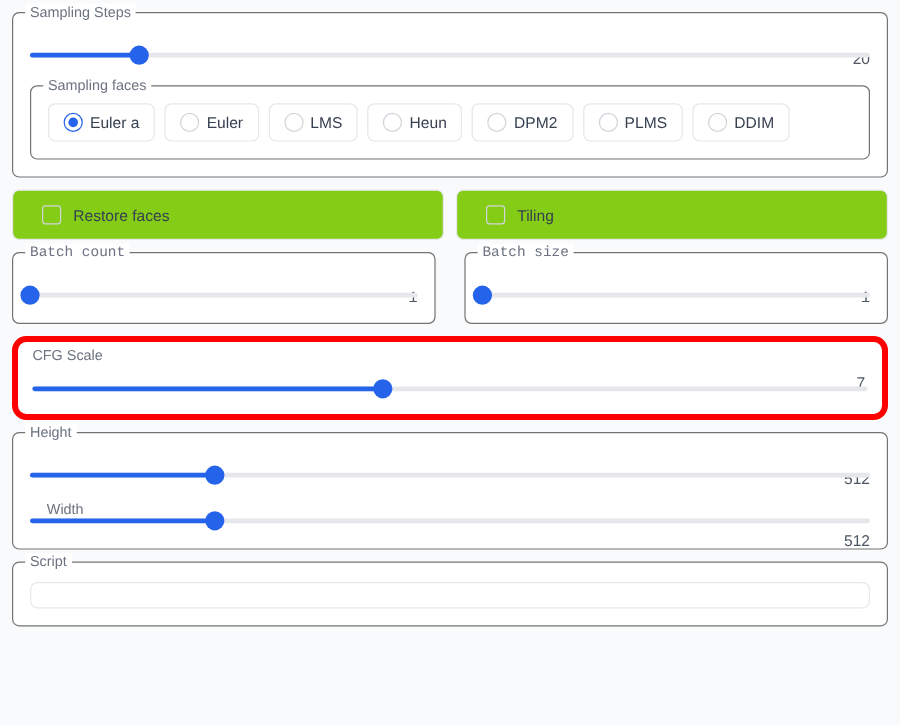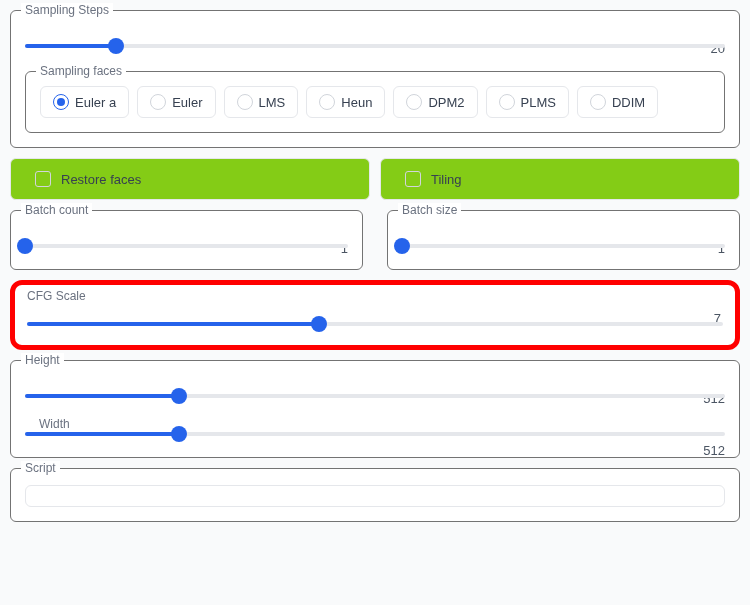--- a/index.html
+++ b/index.html
@@ -14,21 +14,21 @@
 .thumb { position: absolute; width: 16px; height: 16px; background: #2563eb; border-radius: 50%; transform: translateX(-50%); cursor: pointer; }
 .radio-group { display: flex; flex-wrap: wrap; gap: 8px; margin-top: 2px; }
 .radio-option { display: flex; align-items: center; gap: 6px; border: 1px solid #e5e7eb; border-radius: 6px; padding: 7px 12px; cursor: pointer; font-size: 13px; color: #374151; background: #fff; }
 .radio-circle { width: 16px; height: 16px; border: 1.5px solid #d1d5db; border-radius: 50%; display: flex; align-items: center; justify-content: center; flex-shrink: 0; }
 .radio-circle.selected { border-color: #2563eb; }
 .radio-dot { width: 8px; height: 8px; background: #2563eb; border-radius: 50%; }
 .checkbox-row { display: flex; gap: 10px; margin-bottom: 10px; }
 .checkbox-box { flex: 1; border: 1px solid #e5e7eb; border-radius: 6px; padding: 12px 24px; display: flex; align-items: flex-end; gap: 10px; background: #84cc16; cursor: pointer; }
 .checkbox { width: 16px; height: 16px; border: 1.5px solid #d1d5db; border-radius: 3px; flex-shrink: 0; }
 .checkbox-label { font-size: 13px; color: #374151; }
-.dual-row { display: flex; gap: 24px; margin-bottom: 10px; }
+.dual-row { display: flex; gap: 24px; margin-bottom: 10px; font-family: Liberation Mono, monospace; }
 .dual-row .fieldset { flex: 1; margin-bottom: 0; }
 .highlight { border: 5px solid #ff0000; border-radius: 12px; padding: 10px 12px 12px; margin-bottom: 10px; background: #fff; position: relative; }
 .input-field { width: 100%; border: 1px solid #e5e7eb; border-radius: 6px; padding: 10px 12px; font-size: 13px; color: #374151; background: #fff; margin-top: 4px; }
 .select-field { width: 100%; border: 1px solid #e5e7eb; border-radius: 6px; padding: 10px 12px; font-size: 13px; color: #374151; background: #fff; margin-top: 4px; display: flex; justify-content: space-between; align-items: center; cursor: pointer; }
 </style>
 </head>
 <body>
 
 <div class="container">
 

